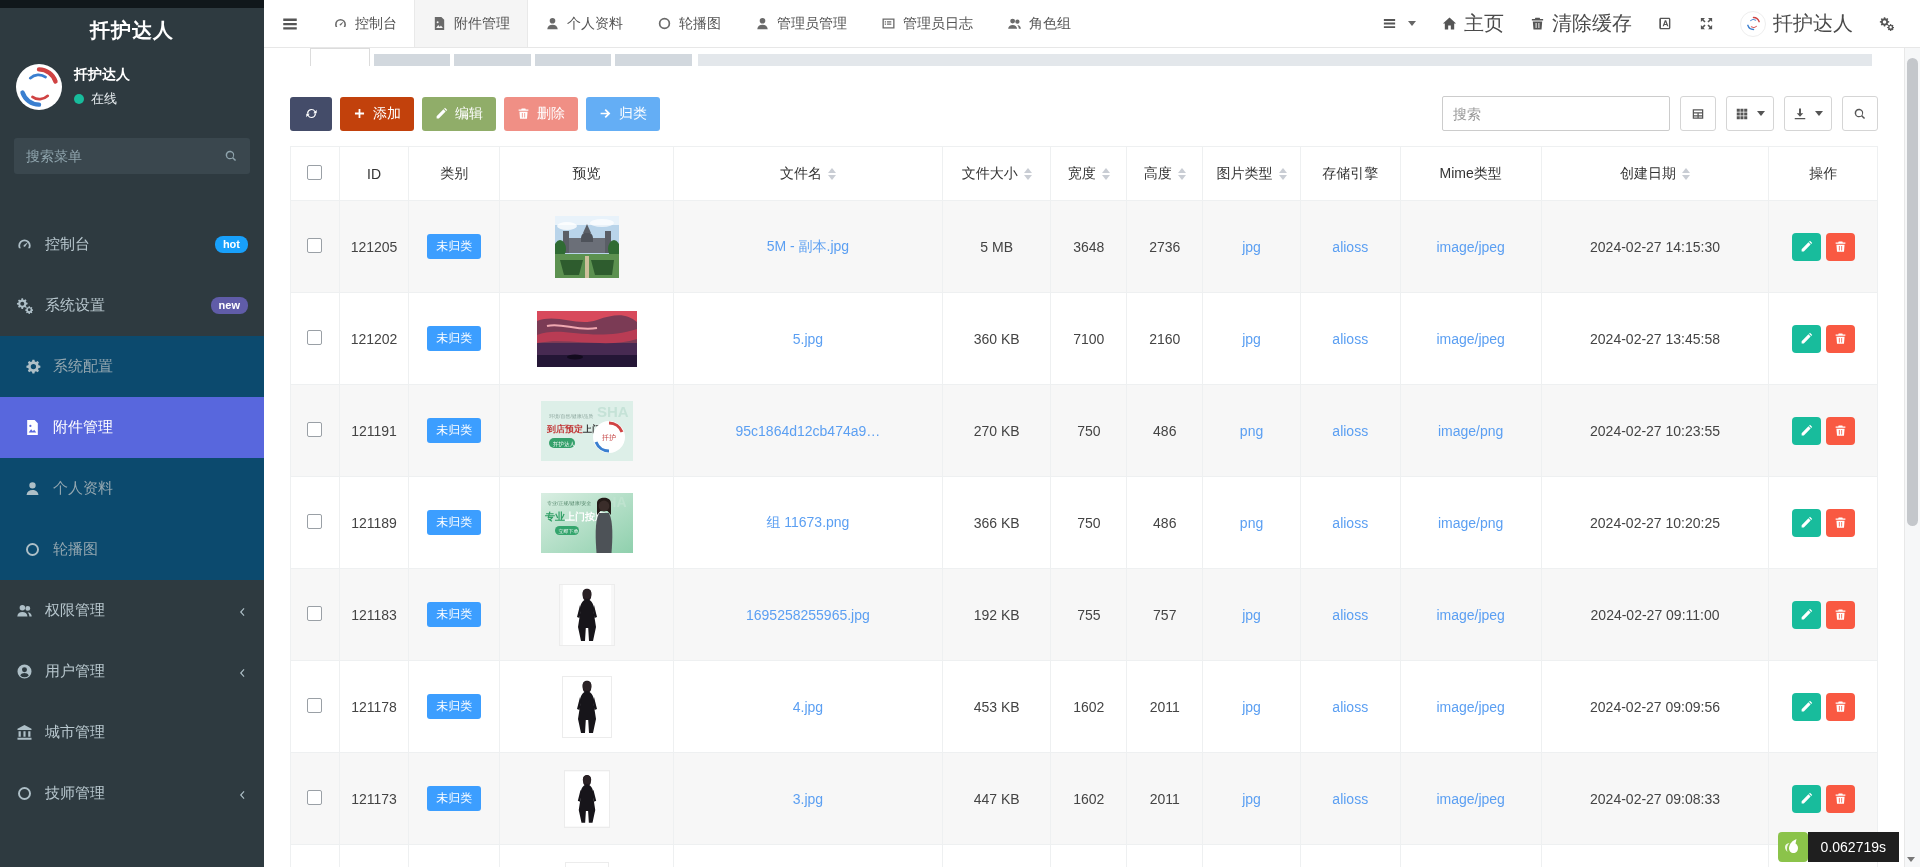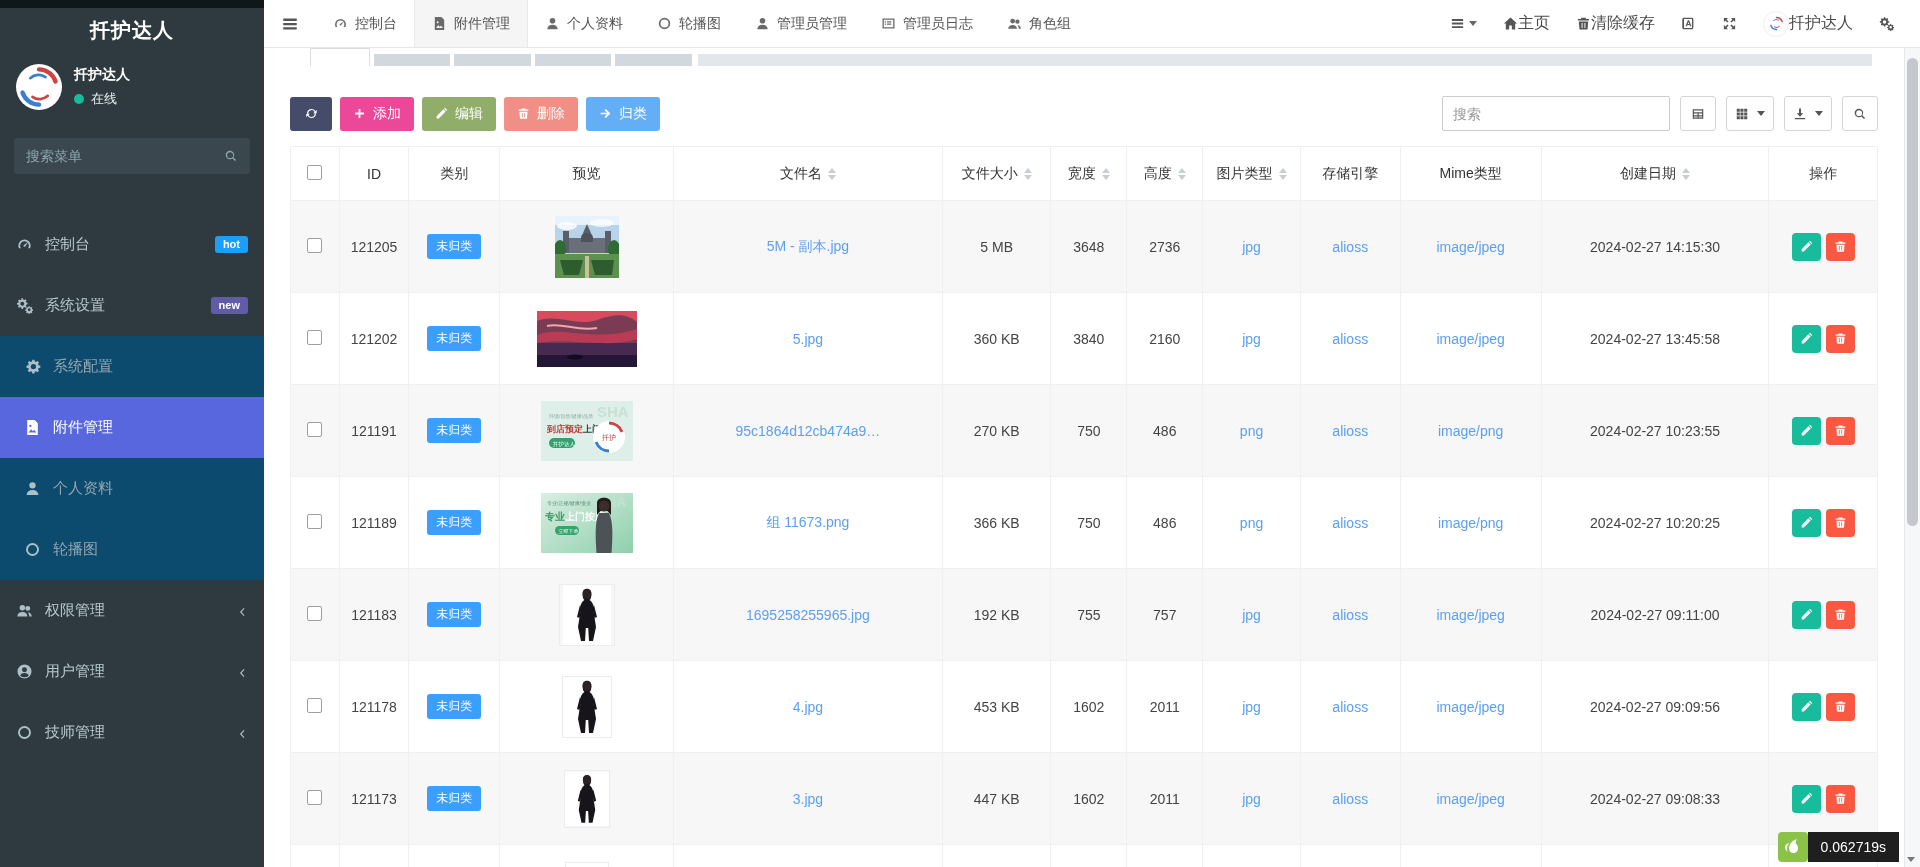--- a/index.html
+++ b/index.html
@@ -21,53 +21,53 @@
   .menusearch input::placeholder{color:#8fa4ad}
   .menusearch .i{color:#8fa4ad}
   .menu{margin-top:40px}
   .m-item{height:61px;display:flex;align-items:center;gap:12px;padding:0 16px;color:#b8c7ce;font-size:15px;cursor:pointer}
   .m-item .i{width:17px;height:17px;color:#aebfc7}
   .m-item .lbl{flex:1}
   .m-sub .m-item{padding-left:24px;color:#94a7b0}
   .m-sub{background:#0c4a6e}
   .m-item.active{background:#5867dd;color:#fff}
   .m-item.active .i{color:#fff}
-  .badge{font-size:11px;font-weight:bold;color:#fff;padding:3px 8px;border-radius:3px;line-height:1}
+  .badge{font-size:11px;font-weight:bold;color:#fff;padding:3px 8px;border-radius:8px;line-height:1}
   .badge.hot{background:#18a0fb}
   .badge.new{background:#605ca8}
   .chev{color:#8aa1ab;font-size:14px}
   .chev .i{width:12px;height:12px}
 
   
   .navbar{position:absolute;left:264px;top:0;right:0;height:48px;background:#fff;border-bottom:1px solid #e7e7e7;display:flex;align-items:stretch;z-index:20}
   .hamburger{width:52px;display:flex;align-items:center;justify-content:center;color:#555;cursor:pointer}
   .hamburger .i{width:18px;height:18px}
   .ntabs{display:flex;align-items:stretch}
   .ntab{display:flex;align-items:center;gap:7px;padding:0 17px;color:#555;cursor:pointer;font-size:14px}
   .ntab .i{width:15px;height:15px;color:#6a6a6a}
   .ntab.active{background:#f5f5f5;border-left:1px solid #e9e9e9;border-right:1px solid #e9e9e9}
   .nav-right{margin-left:auto;display:flex;align-items:center;gap:26px;padding-right:26px;color:#4a4a4a}
-  .nav-item{display:flex;align-items:center;gap:0;cursor:pointer;font-size:16px}
+  .nav-item{display:flex;align-items:center;gap:7px;cursor:pointer;font-size:20px}
   .nav-item .i{width:15px;height:15px;color:#555}
   .caret{display:inline-block;width:0;height:0;border-left:4px solid transparent;border-right:4px solid transparent;border-top:5px solid #666;margin-left:4px}
   .mini-logo{width:26px;height:26px;border-radius:50%;background:#fff;border:1px solid #eee;display:flex;align-items:center;justify-content:center}
 
   
   .content{position:absolute;left:264px;top:48px;right:16px;bottom:0;background:#fff;overflow:hidden}
   .tab-sliver{position:relative;height:18px;background:#fff}
   .sliver{position:absolute}
   .sliver.activeb{left:46px;top:0;width:60px;height:18px;background:#fff;border:1px solid #dcdcdc;border-bottom:none}
   .sliver.g{top:6px;height:12px;background:#d2d8de;cursor:pointer}
   .sliver.long{top:6px;height:12px;background:#e3e7eb}
 
   .toolbar{margin-top:30px;padding:0 26px;display:flex;align-items:center}
   .btn{height:34px;border:none;border-radius:3px;color:#fff;font-size:14px;display:inline-flex;align-items:center;gap:7px;padding:0 13px;margin-right:8px;cursor:pointer;font-family:inherit}
   .btn .i{width:13px;height:13px}
   .btn.refresh{background:#444c69;width:42px;justify-content:center;padding:0}
-  .btn.add{background:#ec4899}
+  .btn.add{background:#c2410c}
   .btn.edit{background:#4d7c0f;opacity:.62;cursor:not-allowed}
   .btn.del{background:#e74c3c;opacity:.62;cursor:not-allowed}
   .btn.classify{background:#64aef5}
   .tb-right{margin-left:auto;display:flex;align-items:center;gap:10px}
   .searchbox{width:228px;height:35px;border:1px solid #ccc;border-radius:2px;padding:0 10px;font-size:14px;outline:none;color:#333;font-family:inherit}
   .searchbox::placeholder{color:#999}
   .btn-ic{height:35px;min-width:36px;background:#fff;border:1px solid #d5d5d5;border-radius:3px;color:#555;display:inline-flex;align-items:center;justify-content:center;gap:4px;padding:0 8px;cursor:pointer}
   .btn-ic .i{width:14px;height:14px}
   .btn-ic .caret{border-top-color:#555}
 
@@ -273,20 +273,26 @@
           </svg></span>
     </div>
     <div class="m-item">
       <svg class="i">
           <use href="#i-ucircle"></use>
         </svg>
       <span class="lbl">用户管理</span>
       <span class="chev"><svg class="i">
             <use href="#i-angleleft"></use>
           </svg></span>
+    </div>
+    <div class="m-item">
+      <svg class="i">
+          <use href="#i-bank"></use>
+        </svg>
+      <span class="lbl">城市管理</span>
     </div>
     <div class="m-item">
       <svg class="i">
           <use href="#i-circle"></use>
         </svg>
       <span class="lbl">技师管理</span>
       <span class="chev"><svg class="i">
             <use href="#i-angleleft"></use>
           </svg></span>
     </div>
@@ -567,21 +573,21 @@
                   <path d="M0 10C20 2 40 16 60 9S90 3 100 11V0H0z" fill="#d84a5c"></path>
                   <path d="M0 24c25-10 55 8 100-6v10C70 38 30 26 0 32z" fill="#c03d54" opacity=".9"></path>
                   <path d="M10 15c15-4 30 6 50 2" stroke="#f0a8b0" stroke-width="2" fill="none"></path>
                   <rect y="44" width="100" height="12" fill="#241636"></rect>
                   <ellipse cx="38" cy="46" rx="8" ry="2.4" fill="#120b1e"></ellipse>
                 </svg>
           </div>
             </td>
           <td><a class="flink">5.jpg</a></td>
           <td>360 KB</td>
-          <td>3840</td>
+          <td>7100</td>
           <td>2160</td>
           <td><a class="flink">jpg</a></td>
           <td><a class="flink">alioss</a></td>
           <td><a class="flink">image/jpeg</a></td>
           <td>2024-02-27 13:45:58</td>
           <td><span class="act">
                 <button class="abtn e">
                   <svg class="i">
                     <use href="#i-pencil"></use>
                   </svg>

